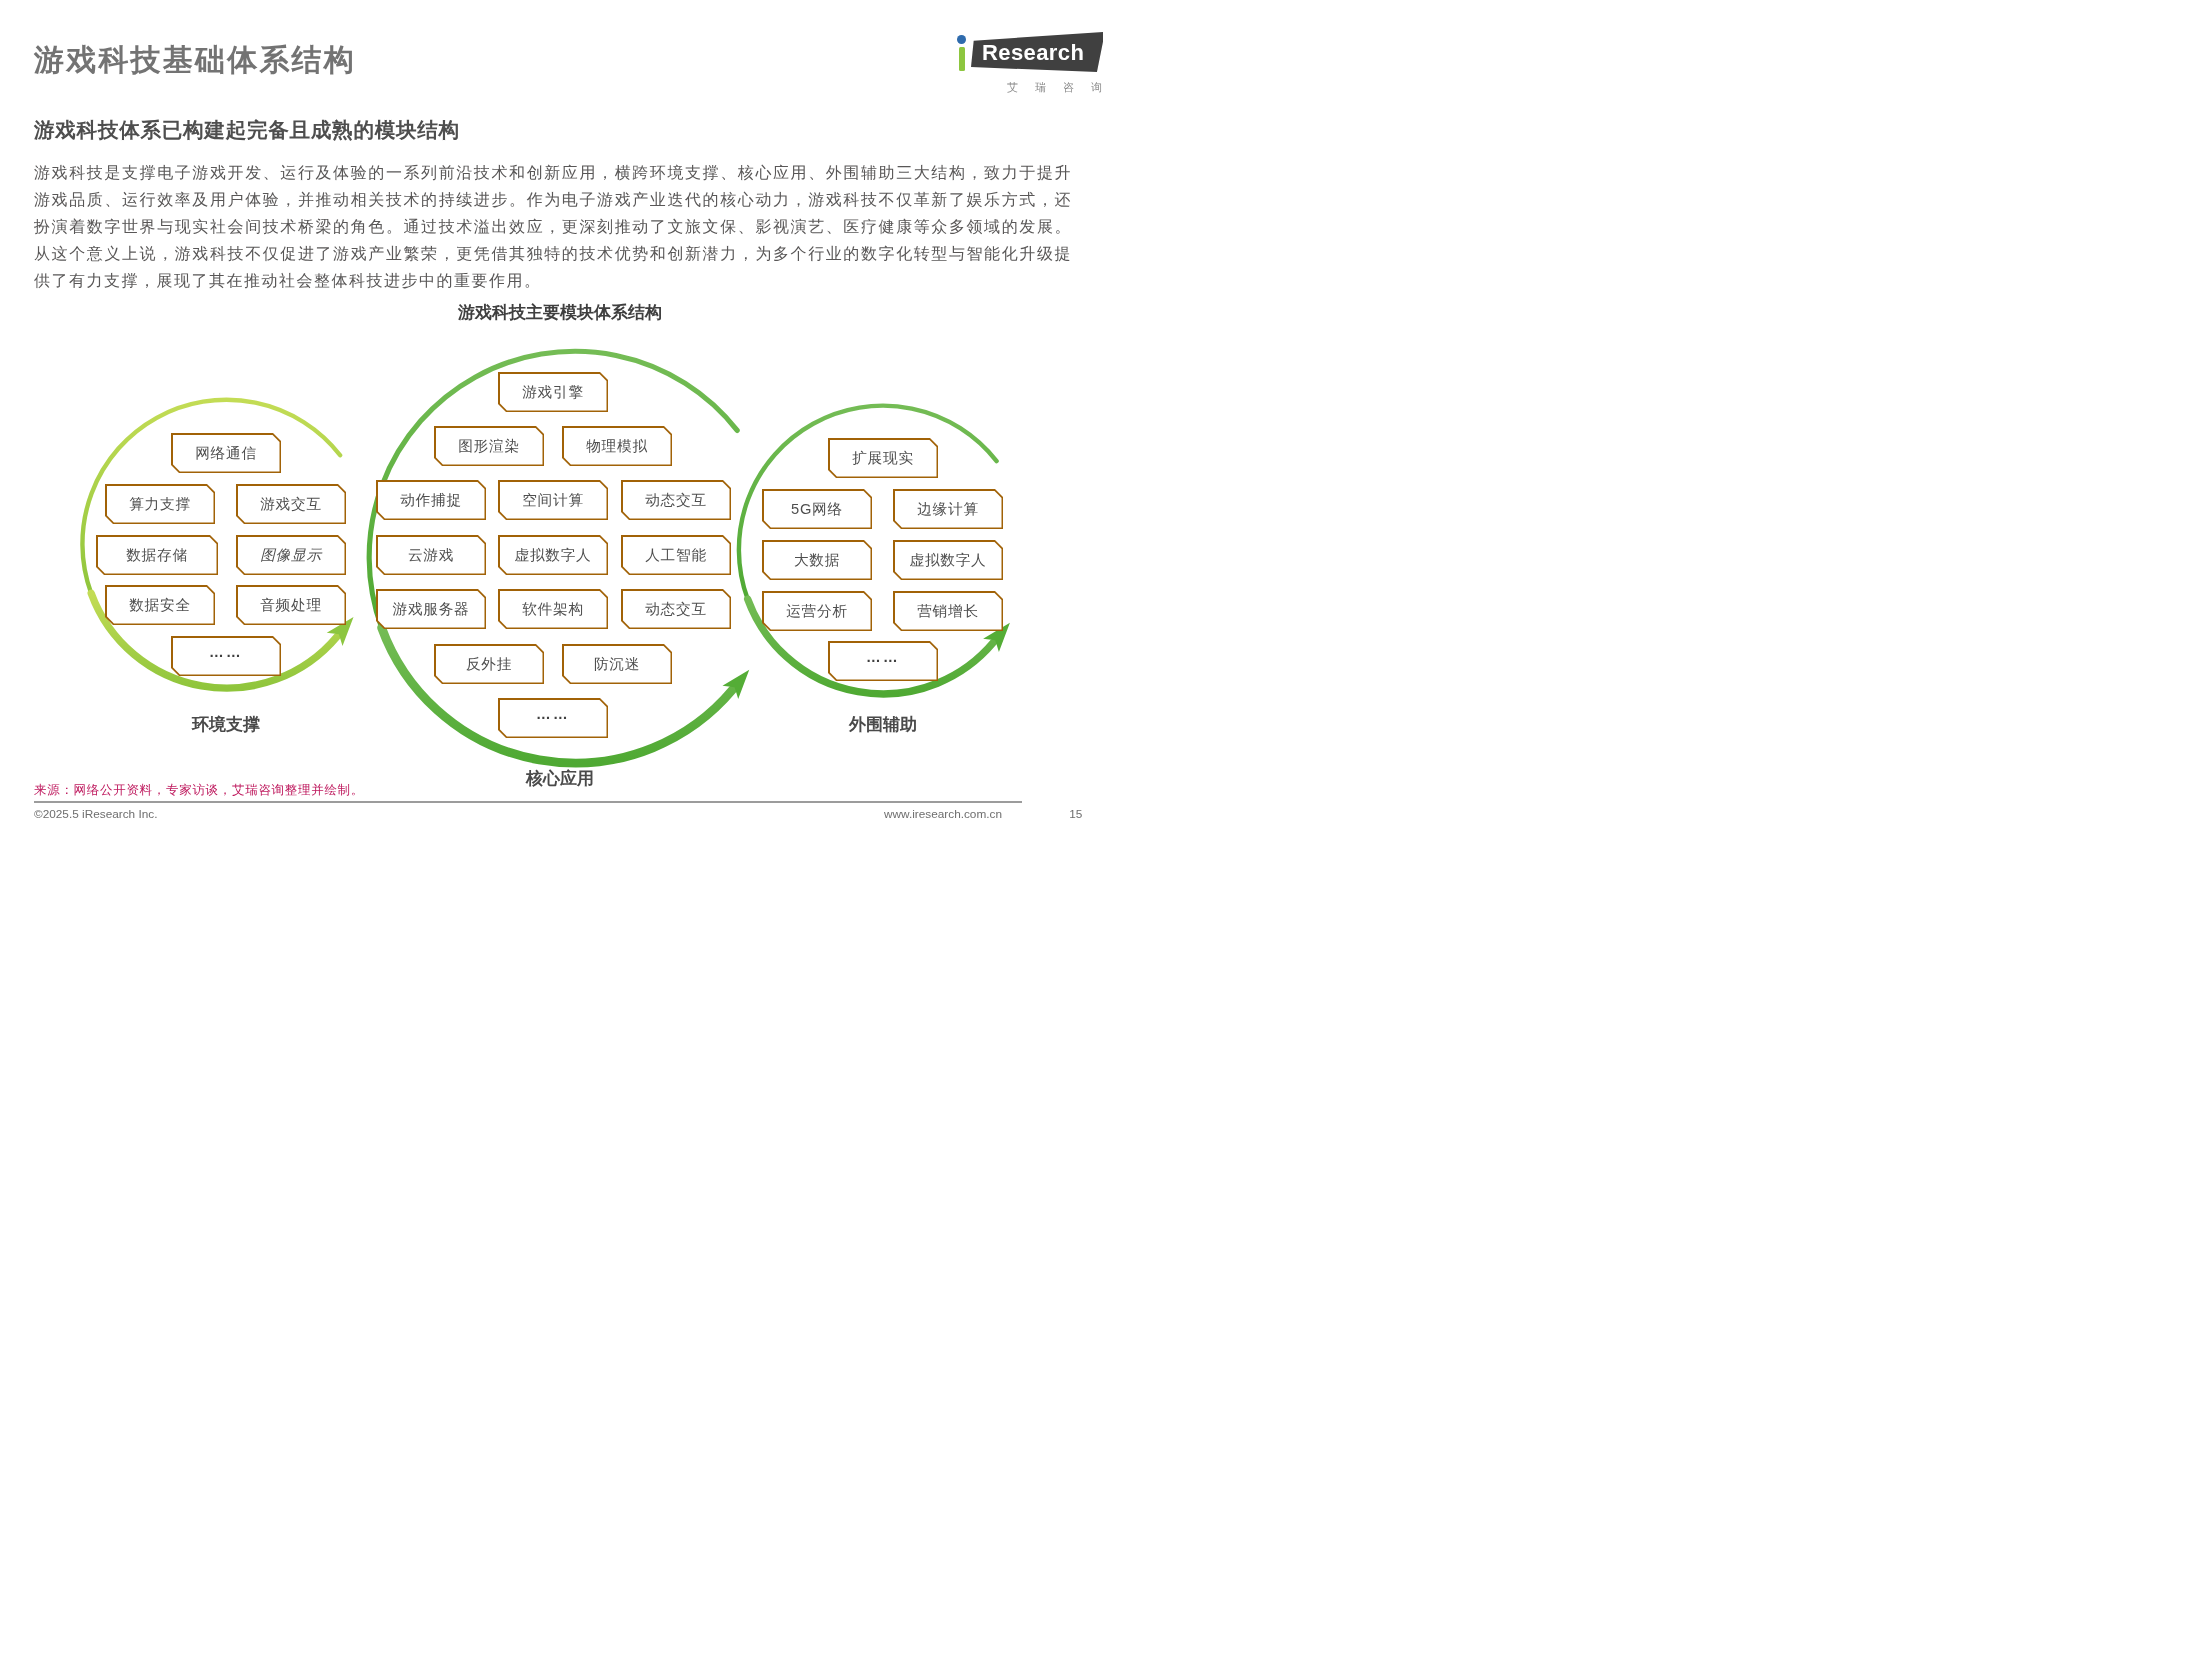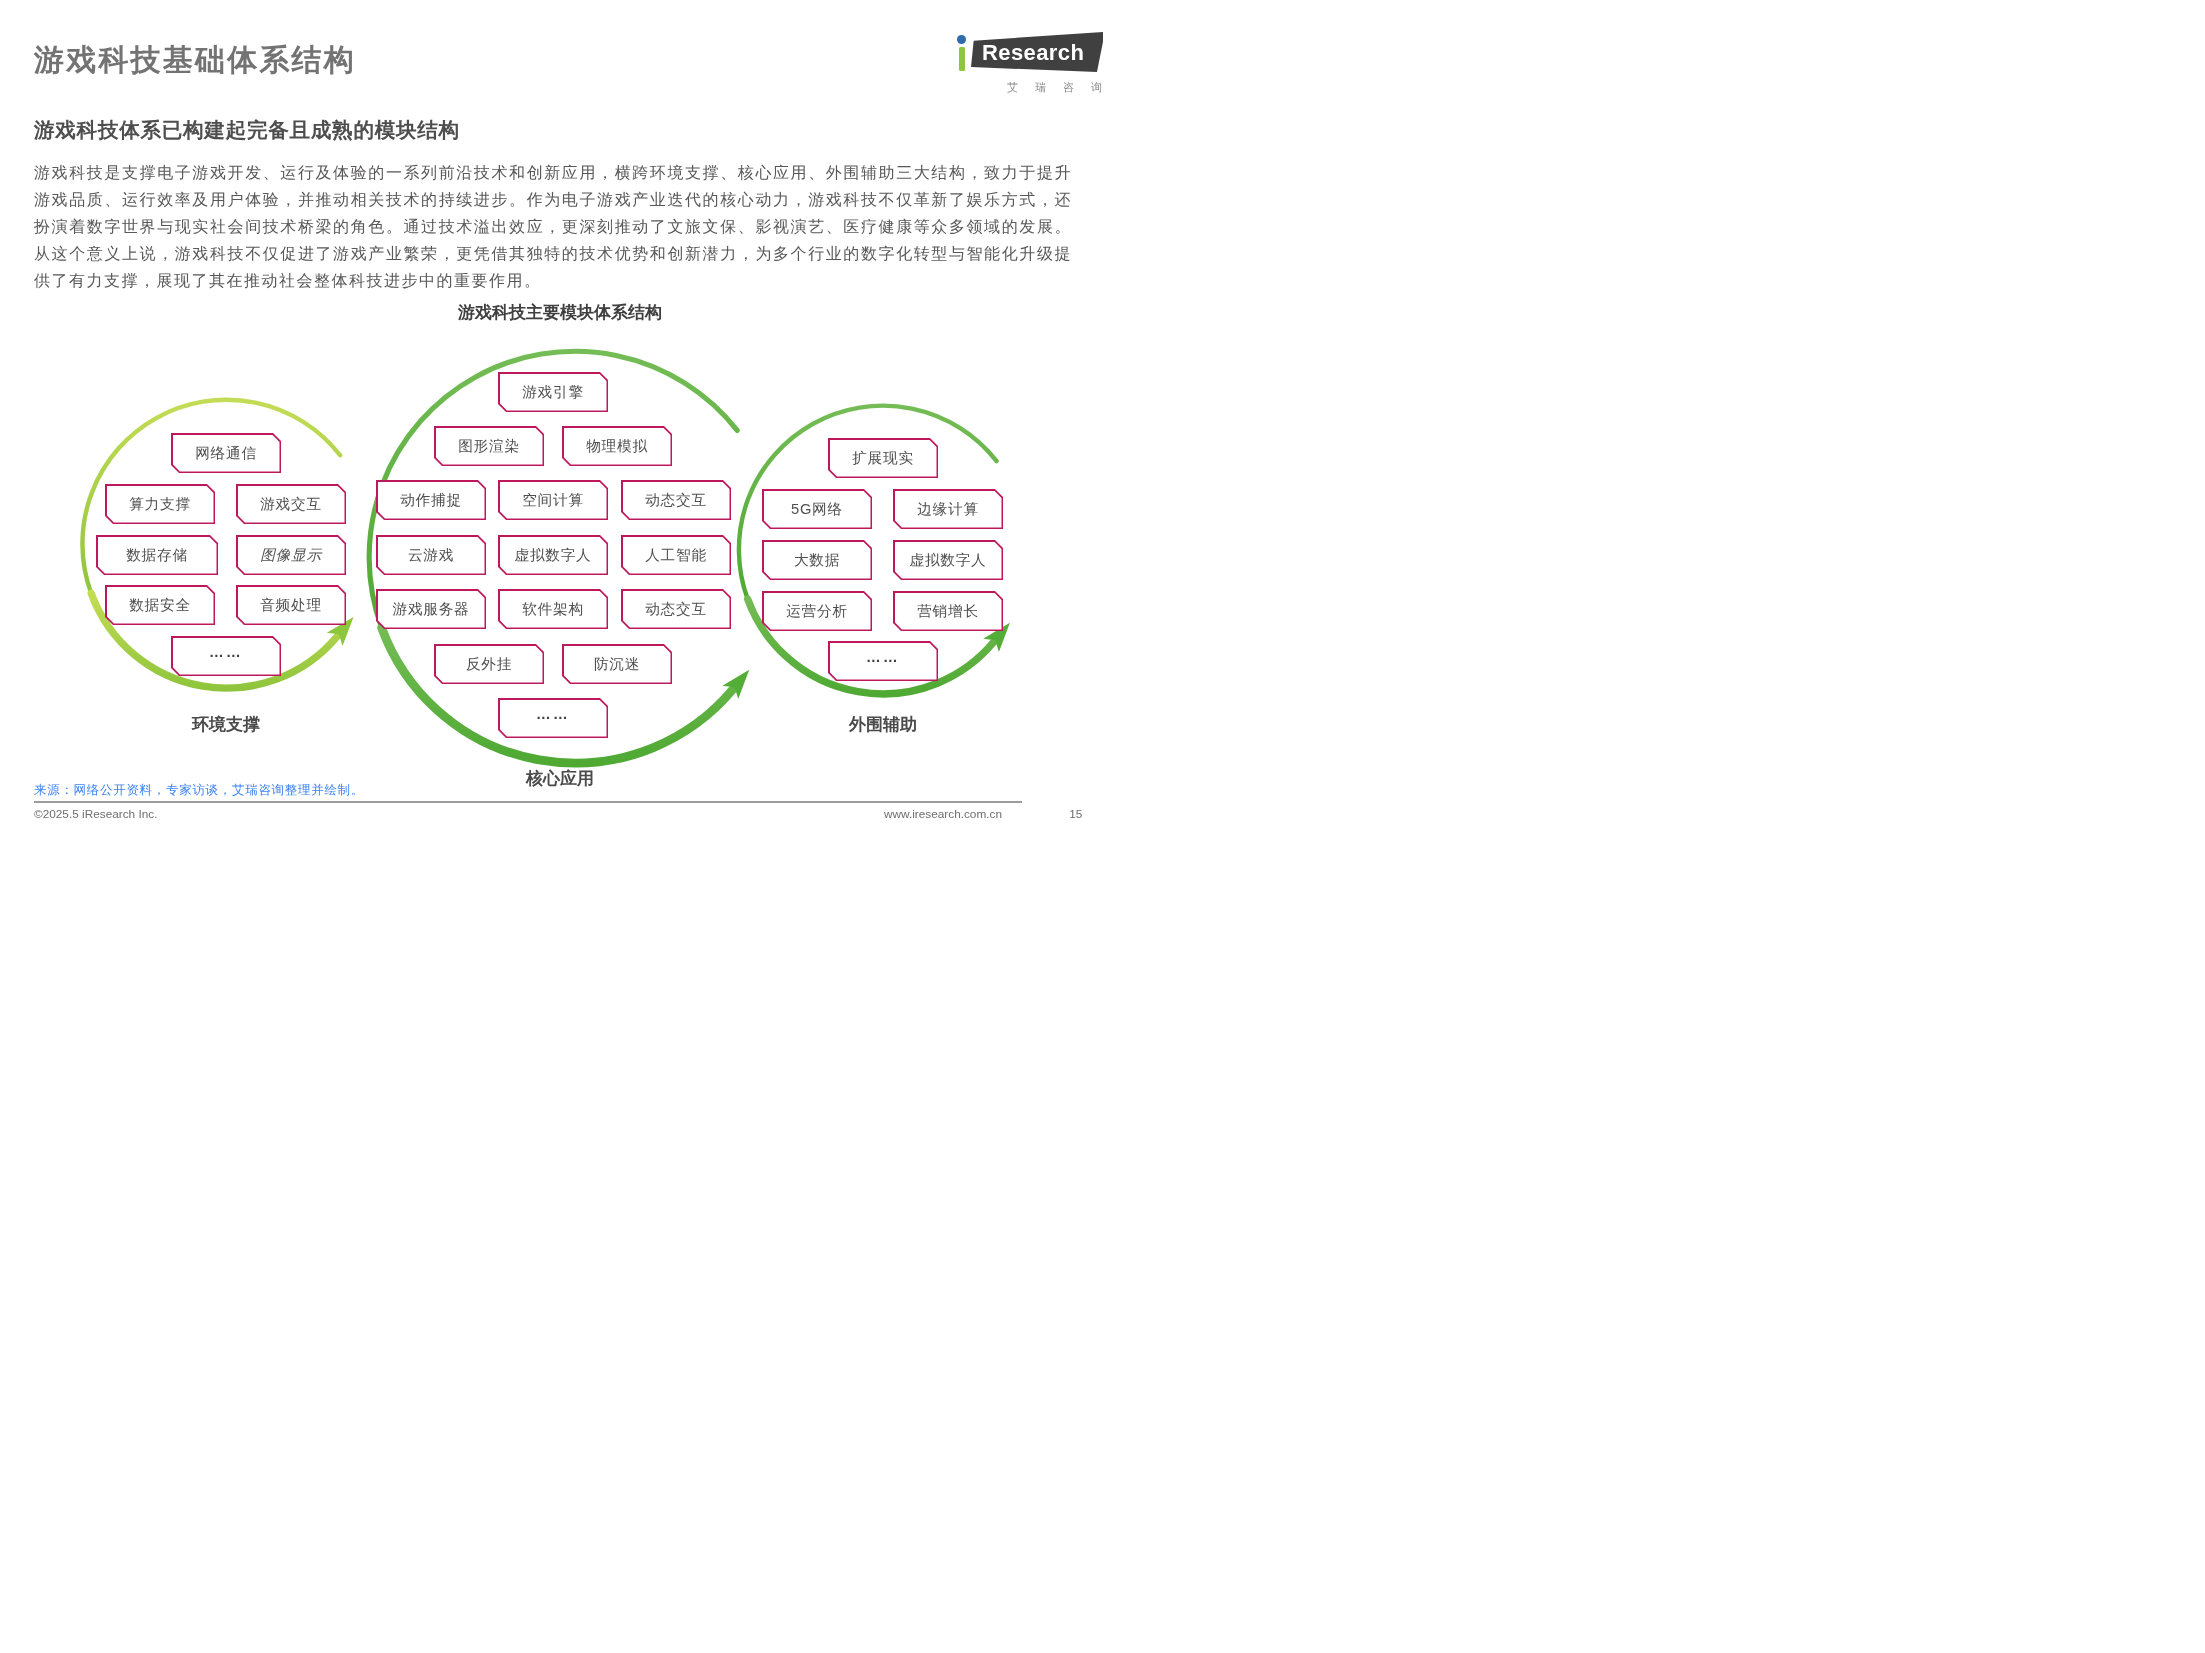--- a/index.html
+++ b/index.html
@@ -18,33 +18,33 @@
     clip-path:polygon(2% 22%,100% 0%,94% 100%,0% 88%);}
   .logo-text{position:absolute;left:11px;top:8px;font-size:22px;font-weight:bold;color:#ffffff;letter-spacing:0.4px;}
   .logo-i{position:absolute;left:17.6px;top:5.9px;width:10.3px;height:38px;}
   .logo-i-dot{width:8.8px;height:8.8px;border-radius:50%;background:#2f6bad;margin-left:0.7px;}
   .logo-i-stem{width:5.9px;height:24px;background:#8dc63f;border-radius:1.5px;margin-left:2.2px;margin-top:3.7px;}
   .logo-tagline{position:absolute;left:68px;top:51px;font-size:11px;color:#8a8a8a;letter-spacing:17px;white-space:nowrap;}
   
   .diagram-title{left:560px;top:301px;transform:translateX(-50%);font-size:17px;font-weight:bold;color:#3f3f3f;white-space:nowrap;}
   .arcs{position:absolute;left:0;top:0;}
   .mod-box{
-    position:absolute;width:110px;height:40px;background:#be185d;
+    position:absolute;width:110px;height:40px;background:#a16207;
     clip-path:polygon(0 0,calc(100% - 8px) 0,100% 8px,100% 100%,8px 100%,0 calc(100% - 8px));
     filter:drop-shadow(2.2px 2.9px 2.2px rgba(0,0,0,0.15));
   }
   .mod-in{
     position:absolute;inset:1.5px;background:#ffffff;display:flex;align-items:center;justify-content:center;
     clip-path:polygon(0 0,calc(100% - 7.4px) 0,100% 7.4px,100% 100%,7.4px 100%,0 calc(100% - 7.4px));
   }
   .mod-label{font-size:14.7px;color:#4f4f4f;letter-spacing:0.7px;white-space:nowrap;}
   .mod-label.dots{transform:translateY(-4.4px);letter-spacing:2.2px;font-weight:bold;color:#3f3f3f;}
   .group-label{position:absolute;transform:translate(-50%,-50%);font-size:17px;font-weight:bold;color:#4a4a4a;white-space:nowrap;}
   
-  .source-note{left:34px;top:782px;font-size:12.5px;color:#3b82f6;letter-spacing:0.7px;}
+  .source-note{left:34px;top:782px;font-size:12.5px;color:#be185d;letter-spacing:0.7px;}
   .footer-rule{left:34px;top:801px;width:988px;height:1.5px;background:#9c9c9c;}
   .copyright{left:34px;top:807px;font-size:11.8px;color:#6e6e6e;}
   .website{right:101px;top:807px;font-size:11.8px;color:#6e6e6e;}
   .page-number{right:20.6px;top:807px;font-size:11.8px;color:#6e6e6e;}
 </style>
 </head>
 <body>
 
 <div class="page">
 

